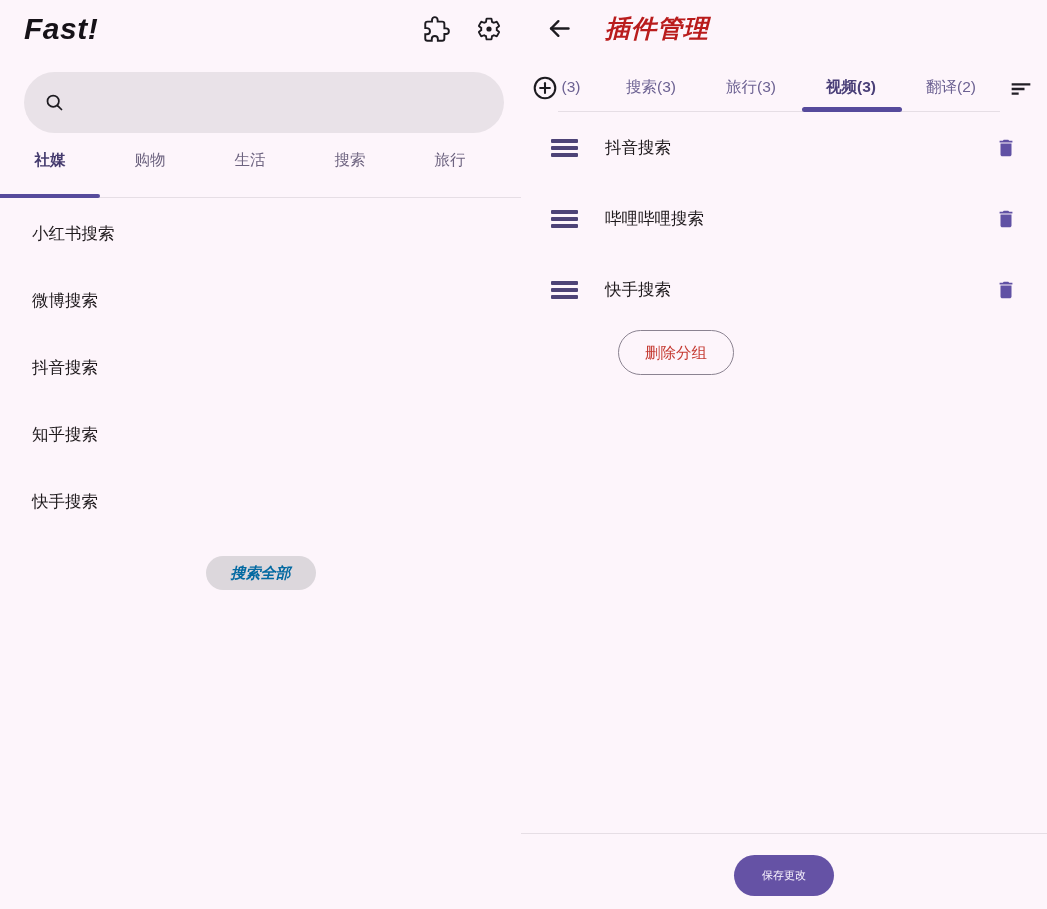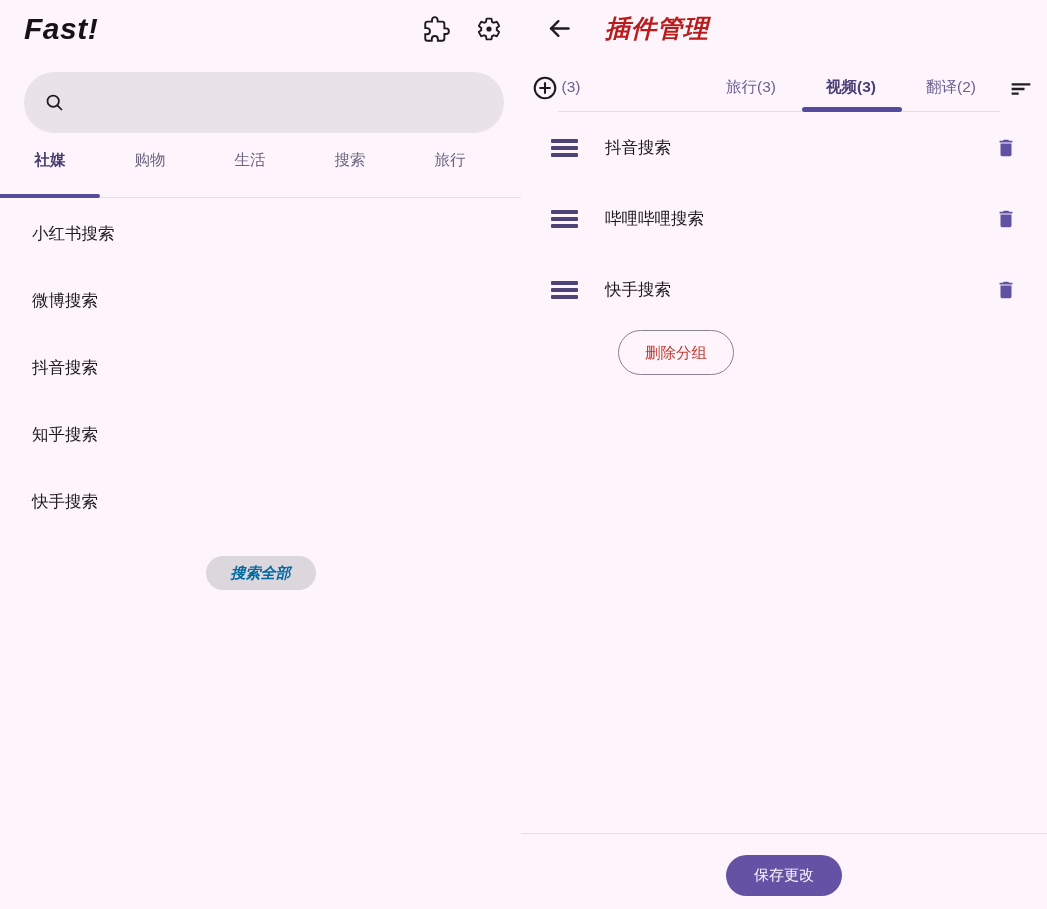--- a/index.html
+++ b/index.html
@@ -77,21 +77,21 @@
   .delete-group-btn { position:absolute; left:97px; top:0; height:45px; padding:12px 26px;
                       border:1px solid #8b8391; border-radius:23px; background:transparent;
                       font-family:"Liberation Sans",sans-serif; font-size:15.5px; color:#c53a32; cursor:pointer; }
   .add-plugin-btn { position:absolute; left:314px; top:2px; height:41px; padding:0 28px;
                     border:none; border-radius:21px; background:#6552a5;
                     font-family:"Liberation Sans",sans-serif; font-size:15.5px; color:#fbf6ff; cursor:pointer; }
 
   .rp-bottom-divider { position:absolute; top:833px; left:0; width:526px; height:1px; background:#e6dee5; }
   .save-btn { position:absolute; top:855px; left:50%; transform:translateX(-50%);
               height:41px; padding:0 28px; border:none; border-radius:21px; background:#6552a5;
-              font-family:Liberation Serif, serif; font-size:15px; color:#fbf6ff; cursor:pointer; }
+              font-family:Liberation Serif, serif; font-size:11px; color:#fbf6ff; cursor:pointer; }
 
   svg { display:block; }
 </style>
 </head>
 <body>
 
 <div class="panel left-panel">
 
   <div class="lp-header">
     <div class="app-title">Fast!</div>
@@ -177,20 +177,23 @@
   <div class="rp-tabs">
     <div class="add-group-btn">
       <svg width="26" height="26" viewBox="0 0 24 24" fill="none" stroke="currentColor" stroke-width="1.9" stroke-linecap="round">
         <circle cx="12" cy="12" r="9.5"></circle>
         <line x1="12" y1="7.5" x2="12" y2="16.5"></line>
         <line x1="7.5" y1="12" x2="16.5" y2="12"></line>
       </svg>
     </div>
     <div class="rp-tab t0">
         <span>(3)</span>
+      </div>
+    <div class="rp-tab t1">
+        <span>搜索(3)</span>
       </div>
     <div class="rp-tab t2">
         <span>旅行(3)</span>
       </div>
     <div class="rp-tab t3 selected">
         <span>视频(3)</span>
       </div>
     <div class="rp-tab t4">
         <span>翻译(2)</span>
       </div>

